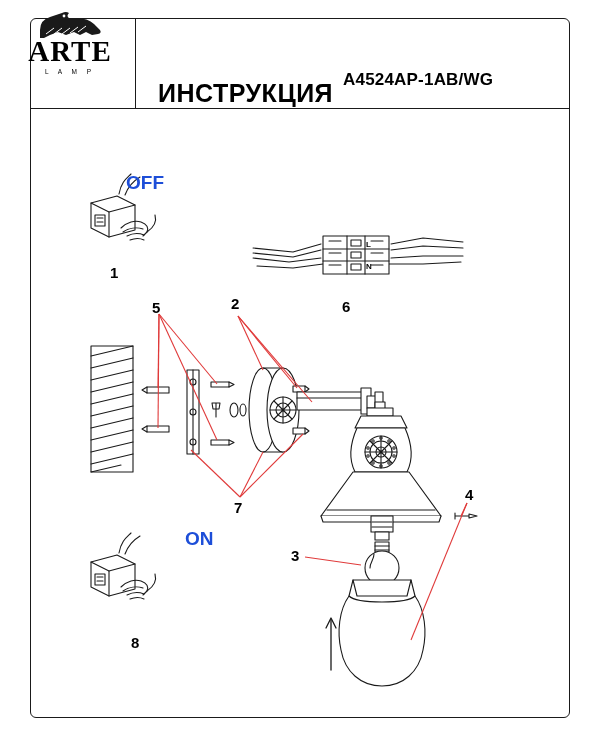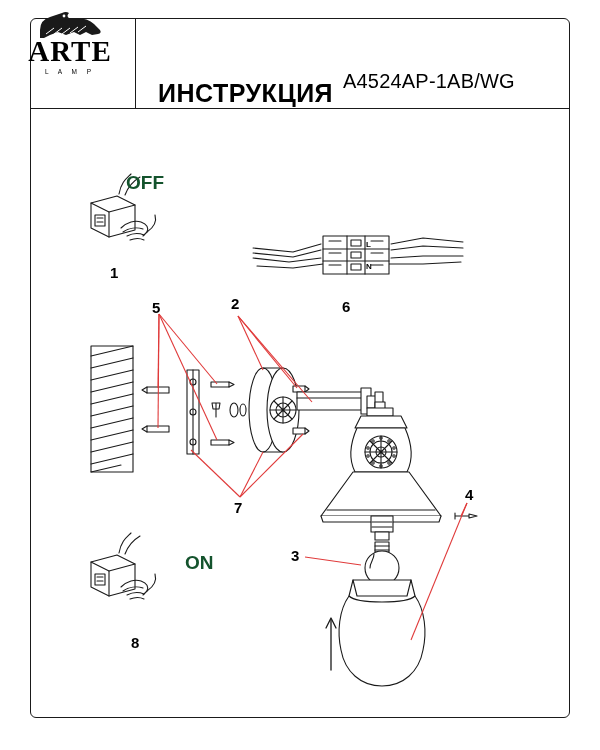--- a/index.html
+++ b/index.html
@@ -99,36 +99,36 @@
     top: 66px;
     font-size: 25px;
     font-weight: bold;
     letter-spacing: 0.5px;
     margin-top: 13px;
   }
   .model {
     position: absolute;
     left: 343px;
     top: 70px;
-    font-size: 20px;
-    font-weight: normal;
+    font-size: 17px;
+    font-weight: bold;
     letter-spacing: 0.2px;
   }
   
   .lbl {
     position: absolute;
     font-size: 15px;
     font-weight: bold;
     color: #000;
   }
   .lbl-big {
     position: absolute;
     font-size: 19px;
     font-weight: bold;
-    color: #14532d;
+    color: #1d4ed8;
   }
   svg { display: block; }
   .art {
     position: absolute;
     left: 31px;
     top: 110px;
     width: 538px;
     height: 607px;
   }
 </style>
@@ -338,21 +338,21 @@
 
         <path d="M274 447 L330 455"></path>
 
         <path d="M436 393 L430 406"></path>
         <path d="M436 393 L380 530"></path>
       </g>
     </svg>
   </div>
 
   <div class="lbl-big" style="left:126px; top:172px;">OFF</div>
-  <div class="lbl-big" style="left:185px; top:552px;">ON</div>
+  <div class="lbl-big" style="left:185px; top:528px;">ON</div>
 
   <div class="lbl" style="left:110px; top:264px;">1</div>
   <div class="lbl" style="left:231px; top:295px;">2</div>
   <div class="lbl" style="left:291px; top:547px;">3</div>
   <div class="lbl" style="left:465px; top:486px;">4</div>
   <div class="lbl" style="left:152px; top:299px;">5</div>
   <div class="lbl" style="left:342px; top:298px;">6</div>
   <div class="lbl" style="left:234px; top:499px;">7</div>
   <div class="lbl" style="left:131px; top:634px;">8</div>
 

